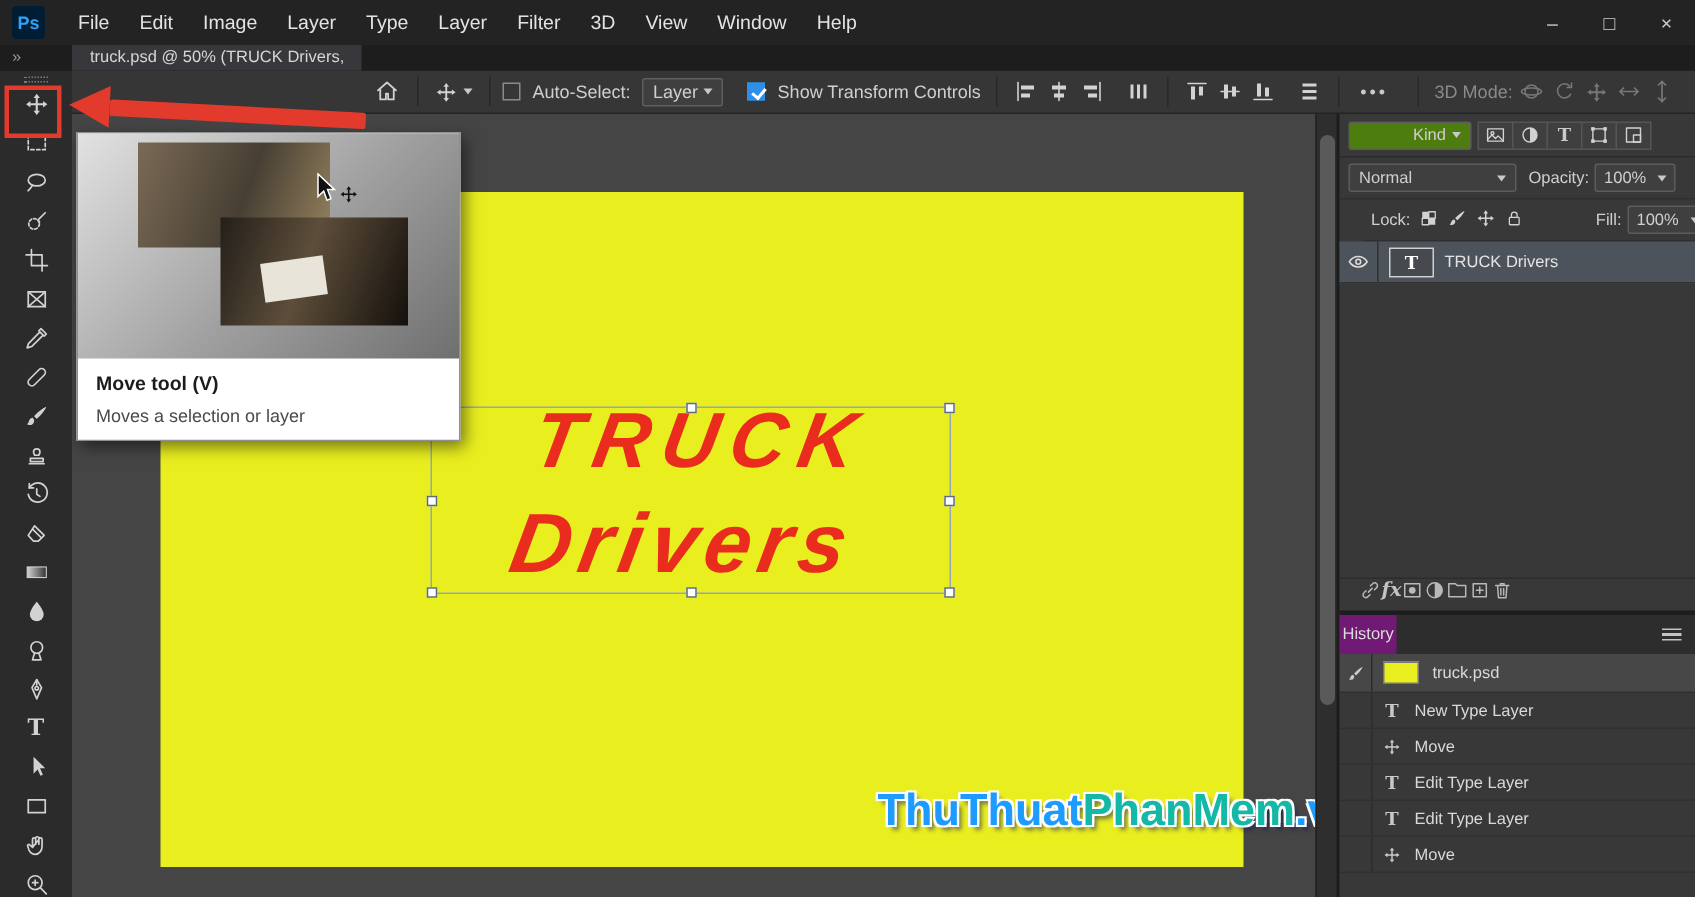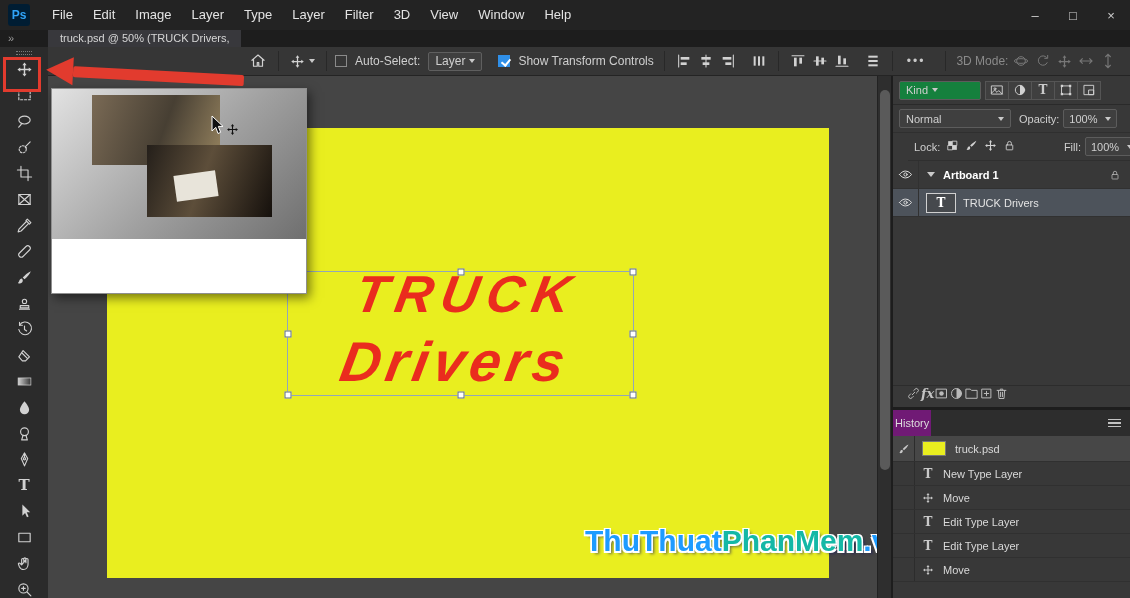--- a/index.html
+++ b/index.html
@@ -67,21 +67,21 @@
 
   
   .tool-highlight{position:absolute;left:3px;top:57px;width:38px;height:35px;border:3px solid #e23b2e;z-index:55}
   .anno-arrow{position:absolute;left:46px;top:60px;width:198px;height:30px;display:flex;align-items:center;transform:rotate(3deg);z-index:56}
   .anno-head{width:0;height:0;border-top:14px solid transparent;border-bottom:14px solid transparent;border-right:27px solid #e23b2e}
   .anno-bar{flex:1;height:11px;background:#e23b2e;border-radius:2px}
 
   
   .panel{position:absolute;left:893px;top:76px;width:237px;height:522px;background:#383838;z-index:10;font-size:11px;color:#cfcfcf}
   .filter-row{position:absolute;top:0;left:0;width:100%;height:29px;border-bottom:1px solid #2a2a2a;display:flex;align-items:center;padding:0 6px}
-  .kind-select{width:82px;height:19px;background:#15803d;border:1px solid #5c5c5c;border-radius:2px;display:flex;align-items:center;justify-content:flex-start;padding:0 6px;margin-right:5px}
+  .kind-select{width:82px;height:19px;background:#4d7c0f;border:1px solid #5c5c5c;border-radius:2px;display:flex;align-items:center;justify-content:flex-end;padding:0 6px;margin-right:5px}
   .fbtn{width:24px;height:19px;border:1px solid #555;background:#3f3f3f;display:flex;align-items:center;justify-content:center;margin-left:-1px}
   .blend-row{position:absolute;top:29px;left:0;width:100%;height:28px;display:flex;align-items:center;padding:0 6px;border-bottom:1px solid #2f2f2f}
   .normal-select{width:112px;height:19px;background:#3f3f3f;border:1px solid #5c5c5c;border-radius:2px;display:flex;align-items:center;justify-content:space-between;padding:0 6px}
   .val-box{width:54px;height:19px;background:#3f3f3f;border:1px solid #5c5c5c;border-radius:2px;display:flex;align-items:center;justify-content:space-between;padding:0 5px}
   .lock-row{position:absolute;top:57px;left:15px;width:100%;height:28px;display:flex;align-items:center;padding:0 6px;border-bottom:1px solid #2f2f2f}
   .lockicons{display:flex;gap:6px;align-items:center;margin:0 8px 0 6px}
   .layers-list{position:absolute;top:85px;left:0;width:100%;height:220px}
   .layer-row{height:28px;display:flex;align-items:center;border-bottom:1px solid #313131}
   .layer-row.selected{background:#4d535b}
   .eyecell{width:26px;align-self:stretch;border-right:1px solid #313131;display:flex;align-items:center;justify-content:center}
@@ -399,20 +399,24 @@
         </div>
       <div class="tt-cursor">
         <svg width="15" height="20" viewBox="0 0 15 20">
             <path d="M2 1v15l3.8-3.6L8 18.5l2.6-1.1-2.2-6H13z" fill="#111" stroke="#fff" stroke-width="1"></path>
           </svg>
         <svg width="13" height="13" viewBox="0 0 24 24" style="margin:8px 0 0 1px">
             <path fill="#111" d="M12 2l3 4h-2v5h5V9l4 3-4 3v-2h-5v5h2l-3 4-3-4h2v-5H6v2l-4-3 4-3v2h5V6H9z"></path>
           </svg>
       </div>
     </div>
+    <div class="tt-body">
+      <div class="tt-title">Move tool (V)</div>
+      <div class="tt-desc">Moves a selection or layer</div>
+    </div>
   </div>
 </div>
 
 <div class="vscroll">
   <div class="vthumb"></div>
 </div>
 
 <div class="tool-highlight"></div>
 <div class="anno-arrow">
   <div class="anno-head"></div>
@@ -492,36 +496,20 @@
           </svg></span>
     </span>
     <span style="margin-left:auto;margin-right:4px">Fill:</span>
     <div class="val-box">
       <span>100%</span>
       <span class="caret"></span>
     </div>
   </div>
 
   <div class="layers-list">
-    <div class="layer-row">
-      <span class="eyecell">
-          <svg class="sv" width="15" height="15" viewBox="0 0 24 24" style="stroke:#dcdcdc">
-            <path d="M2.5 12S6 6.5 12 6.5 21.5 12 21.5 12 18 17.5 12 17.5 2.5 12 2.5 12z"></path>
-            <circle cx="12" cy="12" r="2.6"></circle>
-          </svg>
-        </span>
-      <span class="chev"></span>
-      <span class="lname bold">Artboard 1</span>
-      <span class="rowend">
-          <svg class="sv" width="12" height="12" viewBox="0 0 24 24" style="stroke:#b5b5b5">
-            <rect x="6" y="11" width="12" height="9" rx="1"></rect>
-            <path d="M8.5 11V8a3.5 3.5 0 017 0v3"></path>
-          </svg>
-        </span>
-    </div>
     <div class="layer-row selected">
       <span class="eyecell">
           <svg class="sv" width="15" height="15" viewBox="0 0 24 24" style="stroke:#dcdcdc">
             <path d="M2.5 12S6 6.5 12 6.5 21.5 12 21.5 12 18 17.5 12 17.5 2.5 12 2.5 12z"></path>
             <circle cx="12" cy="12" r="2.6"></circle>
           </svg>
         </span>
       <span class="lthumb">T</span>
       <span class="lname">TRUCK Drivers</span>
     </div>

